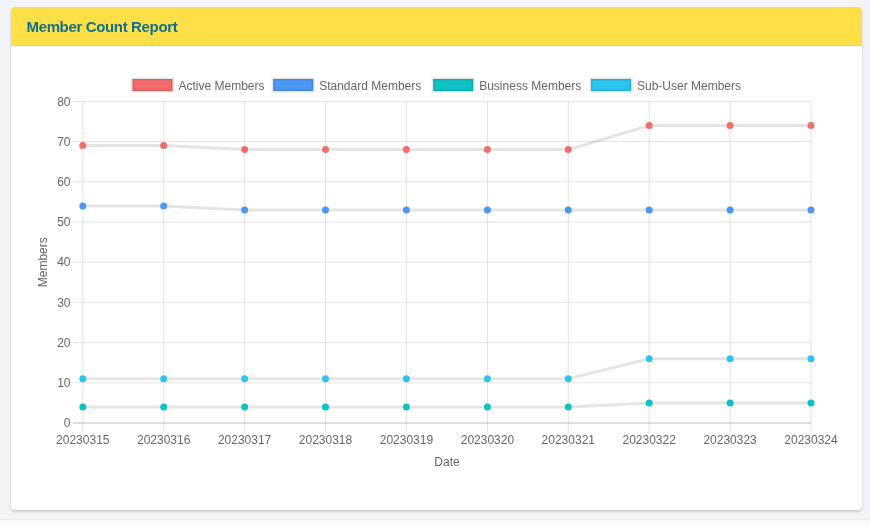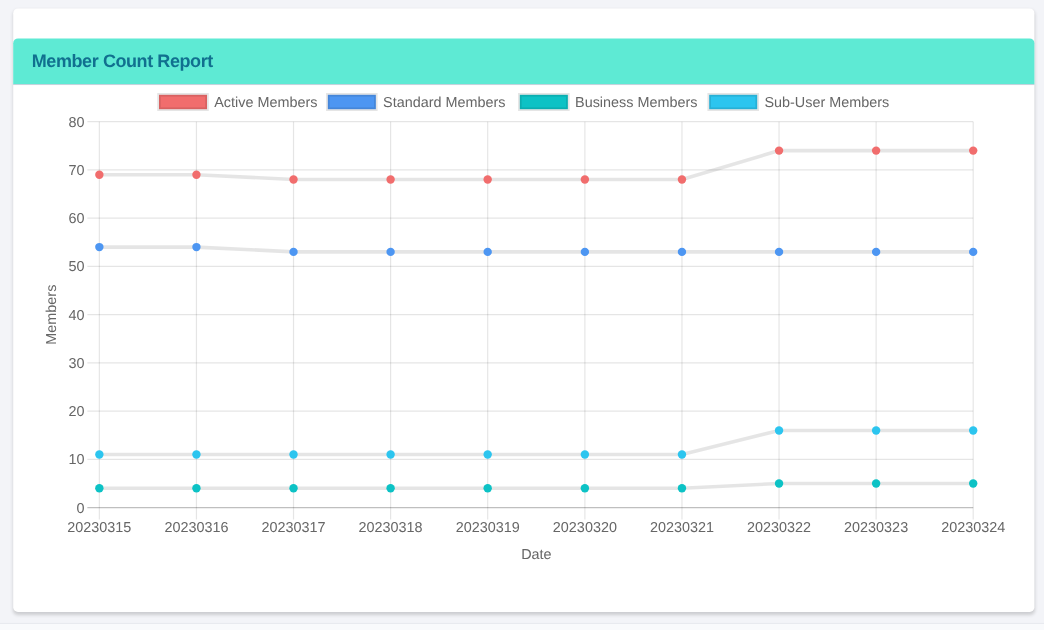--- a/index.html
+++ b/index.html
@@ -2,22 +2,22 @@
 <html><head>
 <meta charset="utf-8">
 <style>
   html,body { margin:0; padding:0; }
   body { width:870px; height:525px; background:#f3f4f8; position:relative; overflow:hidden;
          font-family:"Liberation Sans", sans-serif; }
   .panel { position:absolute; left:10.5px; top:7px; width:851.5px; height:503px;
            background:#ffffff; border-radius:4px;
            box-shadow:0 2px 3px rgba(0,0,0,0.16); }
   .panel-header { position:absolute; left:0; top:0; right:0; height:38px;
-                  background:#5eead4; border-radius:4px 4px 0 0;
-                  border-bottom:1px solid #c3d3dc;margin-top:25px; }
+                  background:#fde047; border-radius:4px 4px 0 0;
+                  border-bottom:1px solid #c3d3dc; }
   .panel-header h3 { margin:0; padding:11px 0 0 16px; font-size:15px; font-weight:bold; letter-spacing:-0.35px;
                      color:#11708f; }
 </style>
 </head>
 <body>
   <div class="panel">
     <div class="panel-header">
       <h3>Member Count Report</h3>
     </div>
   </div>

